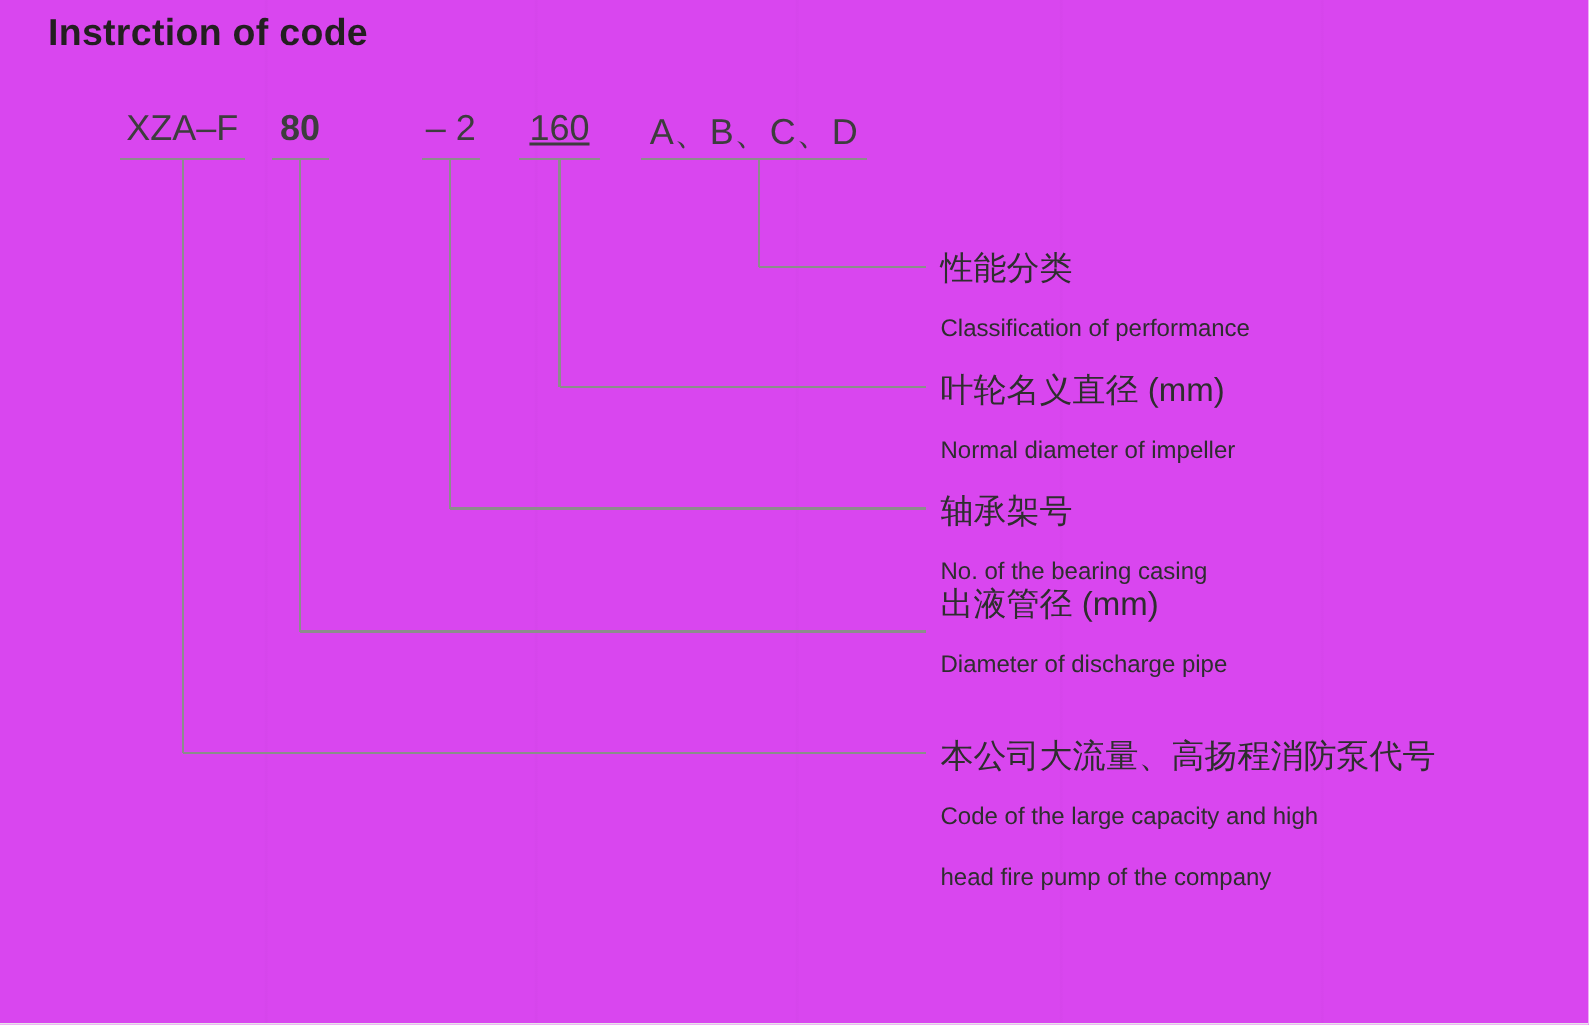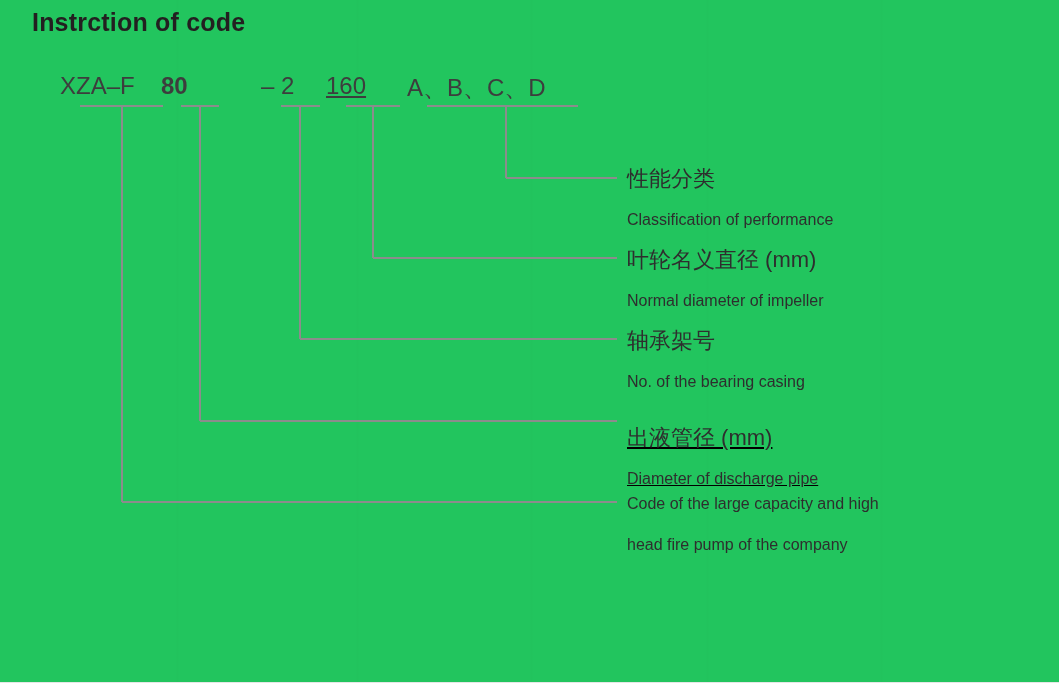--- a/index.html
+++ b/index.html
@@ -4,21 +4,21 @@
 <style>
   html, body {
     margin: 0;
     padding: 0;
     background: #ffffff;
   }
   #page {
     position: relative;
     width: 1059px;
     height: 683px;
-    background: #22c55e;
+    background: #d946ef;
     overflow: hidden;
     font-family: "Liberation Sans", "DejaVu Sans", sans-serif;
   }
   
   .bands {
     position: absolute;
     inset: 0;
     background:
       linear-gradient(to right,
         rgba(0,0,0,0) 0px,
@@ -65,21 +65,21 @@
     white-space: nowrap;
   }
 
   
   .code-seg {
     position: absolute;
     top: 72px;
     font-size: 24px;
     color: #3d3d3d;
     white-space: nowrap;
-    text-align: left;
+    text-align: center;
   }
 
   
   #leaders {
     position: absolute;
     left: 0;
     top: 0;
   }
   #leaders line {
     stroke: #8c8c8c;
@@ -147,24 +147,25 @@
         <div class="label-en">Classification of performance</div>
       </div>
       <div class="label-block" style="top: 239px;">
         <div class="label-cn">叶轮名义直径 (mm)</div>
         <div class="label-en">Normal diameter of impeller</div>
       </div>
       <div class="label-block" style="top: 320px;">
         <div class="label-cn">轴承架号</div>
         <div class="label-en">No.  of the bearing casing</div>
       </div>
-      <div class="label-block" style="top: 417px; text-decoration: underline;">
+      <div class="label-block" style="top: 382px;">
         <div class="label-cn">出液管径 (mm)</div>
         <div class="label-en">Diameter of discharge pipe</div>
       </div>
       <div class="label-block" style="top: 483px;">
+        <div class="label-cn">本公司大流量、高扬程消防泵代号</div>
         <div class="label-en">Code of the large capacity and high</div>
         <div class="label-en">head fire pump of the company</div>
       </div>
     </div>
 
   <div class="bottom-rule"></div>
 </div>
 
 </body></html>

